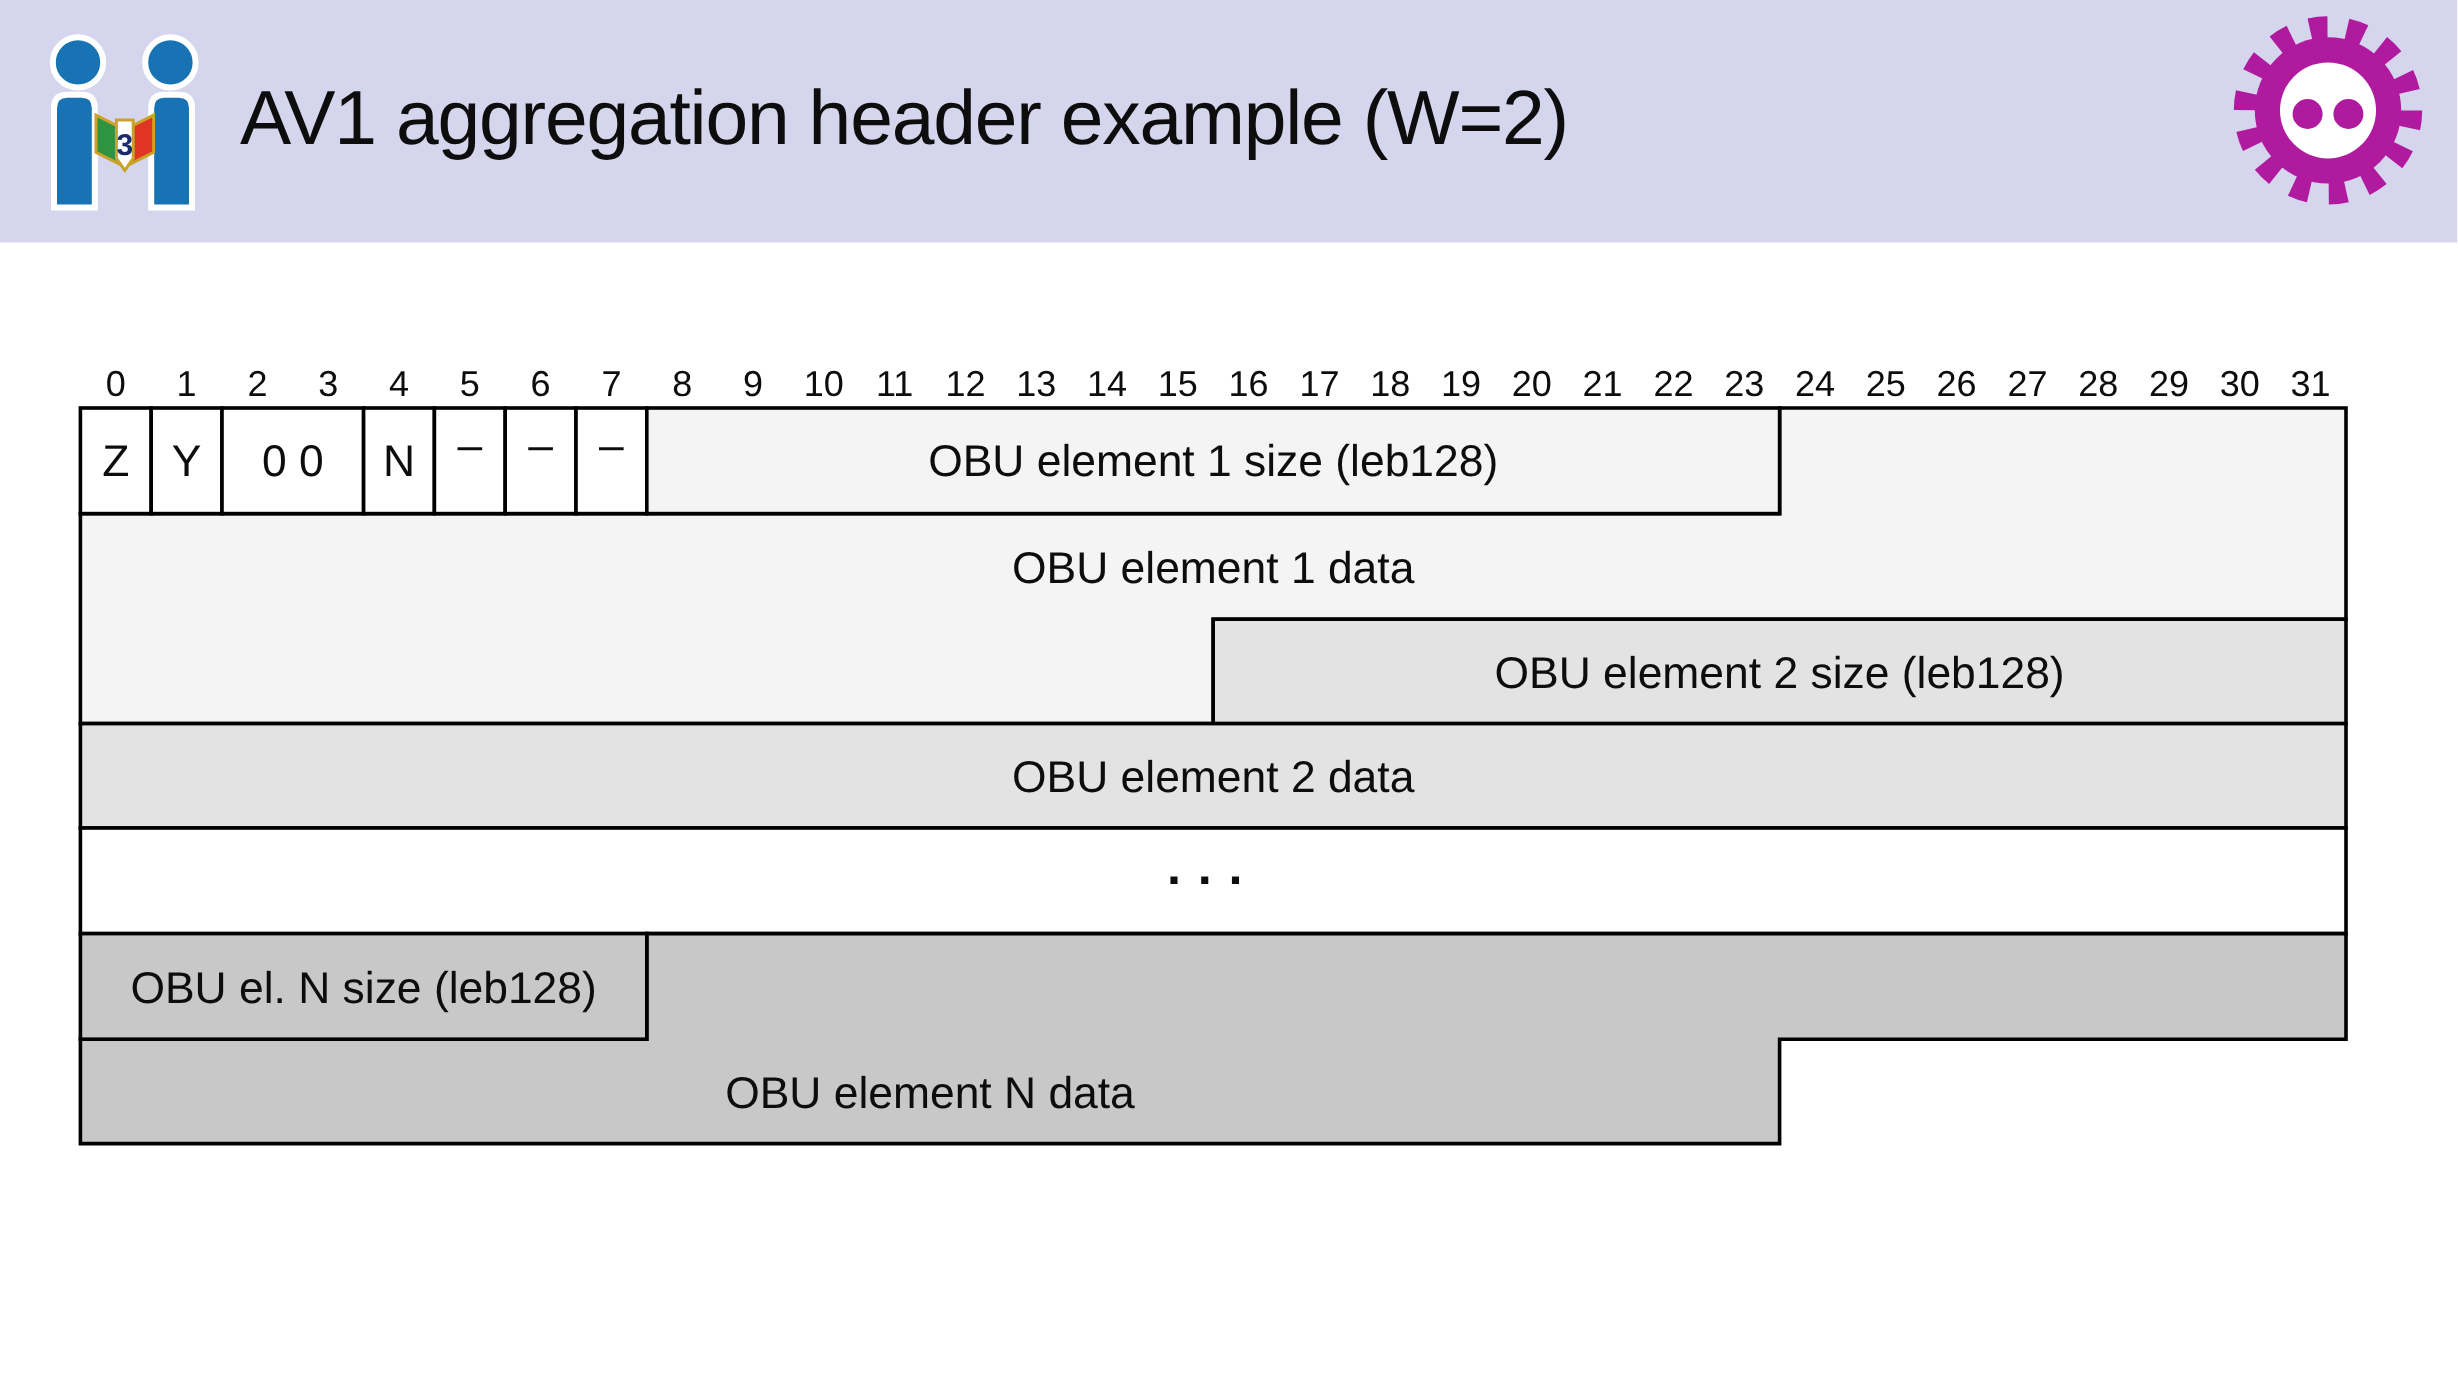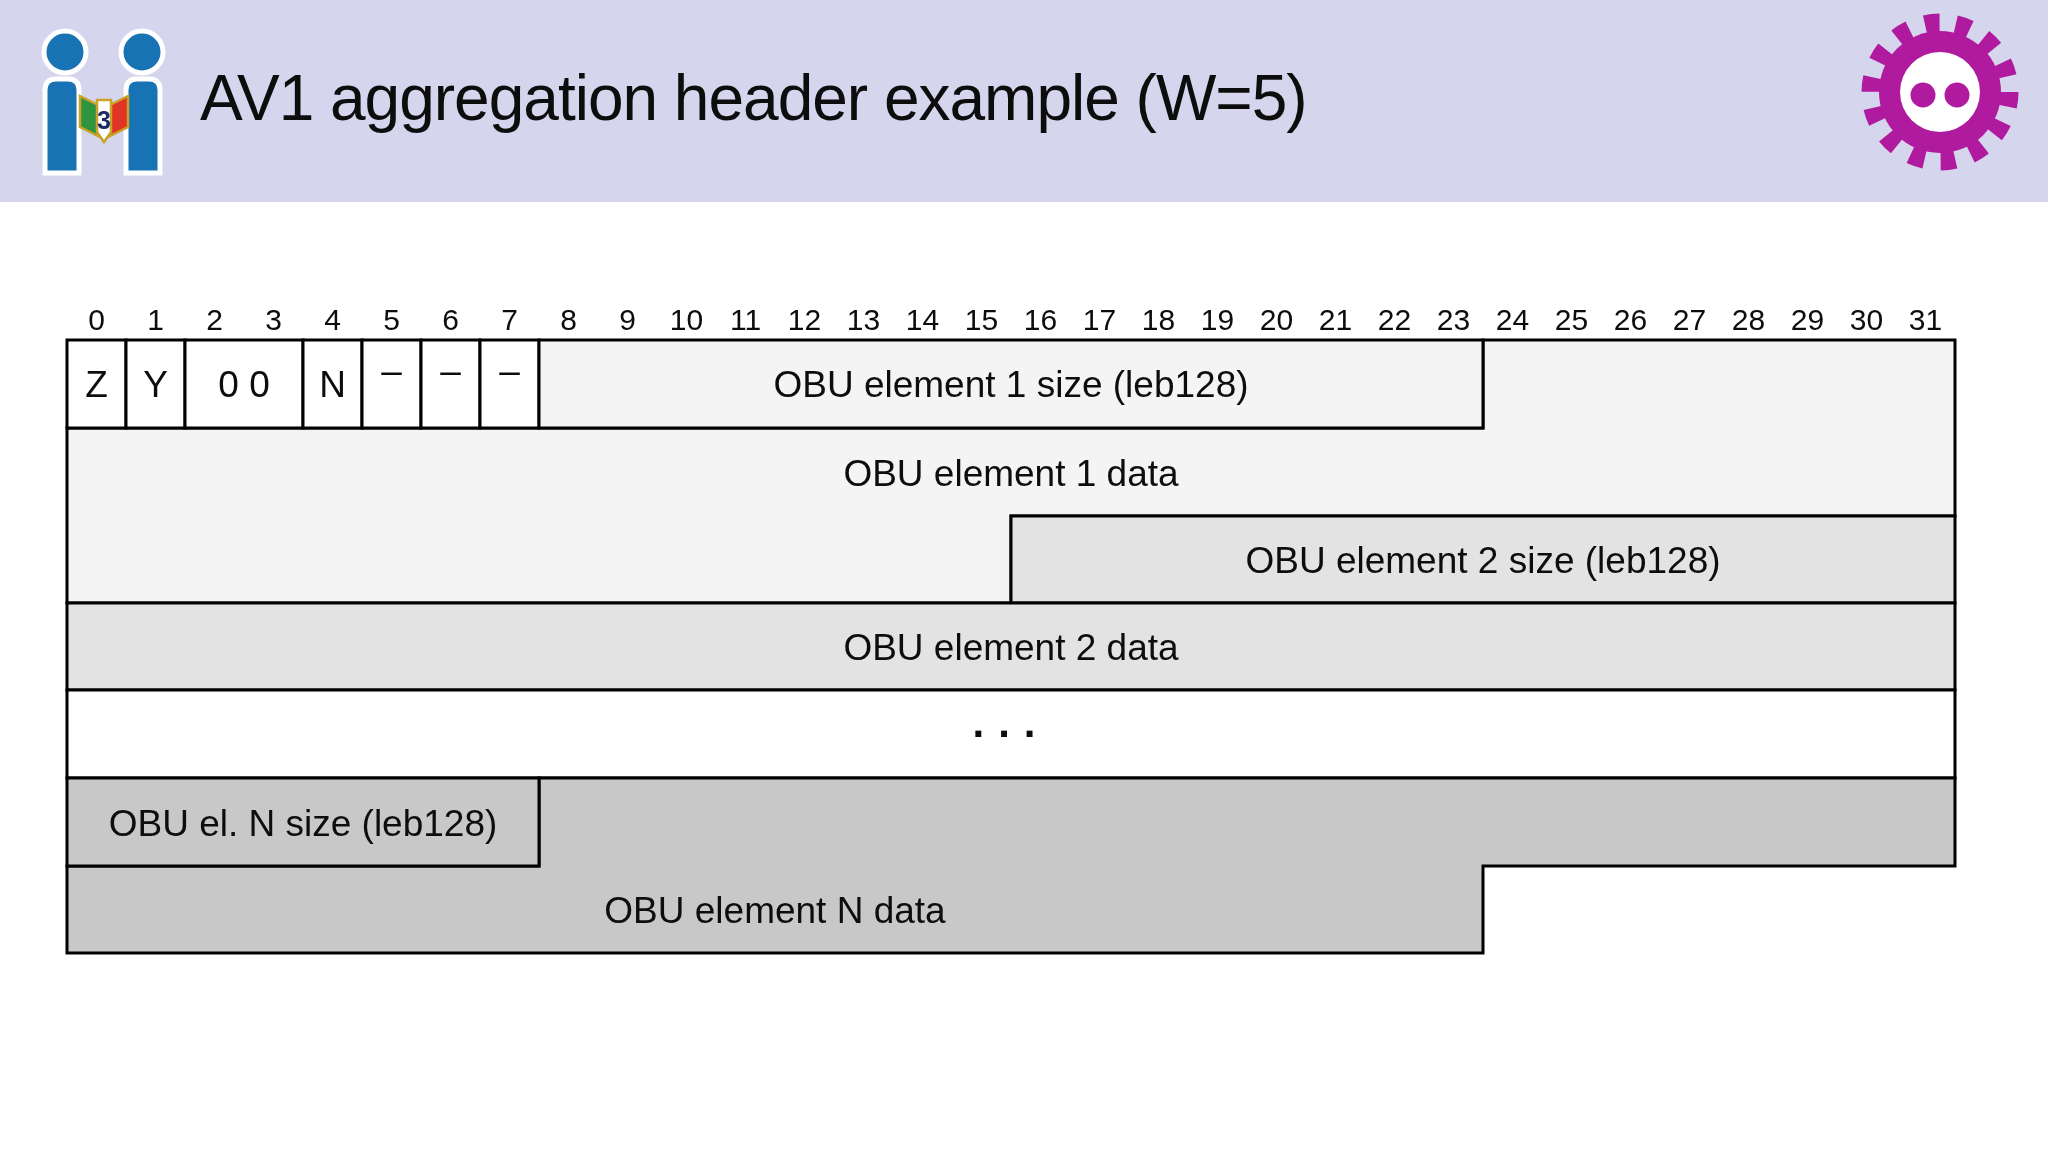--- a/index.html
+++ b/index.html
@@ -39,21 +39,21 @@
 
       <circle cx="140" cy="52" r="21" fill="#1873b4" stroke="#ffffff" stroke-width="5"></circle>
       <path d="M124,173 V90 q0,-11 11,-11 h12 q11,0 11,11 v83 z" fill="#1873b4" stroke="#ffffff" stroke-width="5"></path>
 
       <path d="M78,96 L100,107 L100,138 L78,127 Z" fill="#2f9440" stroke="#c9a227" stroke-width="2.5"></path>
       <path d="M126,96 L104,107 L104,138 L126,127 Z" fill="#e03524" stroke="#c9a227" stroke-width="2.5"></path>
       <path d="M95,100 L109,100 L109,132 L102,142 L95,132 Z" fill="#ffffff" stroke="#c9a227" stroke-width="2.5"></path>
       <text x="102" y="129" class="badge3">3</text>
     </svg>
 
-    <div class="slide-title">AV1 aggregation header example (W=5)</div>
+    <div class="slide-title">AV1 aggregation header example (W=2)</div>
 
     <svg class="gear-svg" width="200" height="176" viewBox="1848 8 200 176">
       <circle cx="1940" cy="92" r="68" fill="none" stroke="#b01a9e" stroke-width="21" stroke-dasharray="14.5 16"></circle>
       <circle cx="1940" cy="92" r="61" fill="#b01a9e"></circle>
       <circle cx="1940" cy="92" r="40" fill="#ffffff"></circle>
       <circle cx="1923" cy="95" r="12.5" fill="#b01a9e"></circle>
       <circle cx="1957" cy="95" r="12.5" fill="#b01a9e"></circle>
     </svg>
   </header>
 

